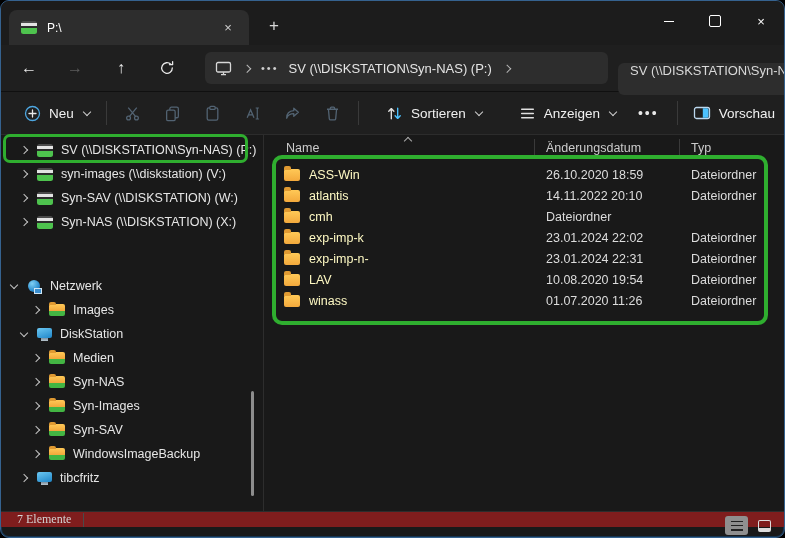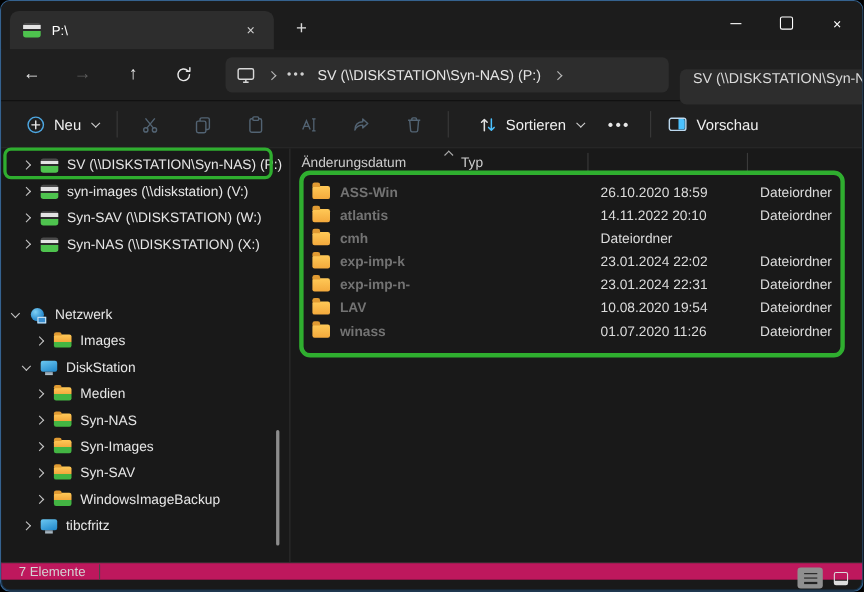--- a/index.html
+++ b/index.html
@@ -94,27 +94,27 @@
   .col-name { flex:0 0 272px; padding-left:22px; }
   .col-date { flex:0 0 145px; padding-left:10px; }
   .col-type { flex:1; padding-left:10px; }
   .hdr-sep { position:absolute; top:4px; width:1px; height:18px; background:#3a3a3a; }
   .hdr-sep.s1 { left:270px; } .hdr-sep.s2 { left:415px; }
   .sort-caret { position:absolute; left:140px; top:1px; width:8px; height:6px; }
   .sort-caret::before { content:""; position:absolute; top:2px; left:1px; width:5px; height:5px;
     border-right:1.2px solid #aaa; border-bottom:1.2px solid #aaa; transform:rotate(-135deg); }
   .rows { padding-top:3px; }
   .row { display:flex; align-items:center; height:21px; font-size:12.5px; color:#dcdcdc; }
-  .cell.name { flex:0 0 272px; padding-left:20px; display:flex; align-items:center; gap:9px; color:#737373;font-weight:bold; }
+  .cell.name { flex:0 0 272px; padding-left:20px; display:flex; align-items:center; gap:9px; color:#fef9c3; }
   .cell.date { flex:0 0 145px; padding-left:10px; }
   .cell.type { flex:1; padding-left:10px; }
 
   
-  .statusbar { position:relative; height:16px; background:#be185d; border-top:1px solid #2c2c2c;
-    display:flex; align-items:center; font-size:12px; color:#d4d4d4; }
+  .statusbar { position:relative; height:16px; background:#7f1d1d; border-top:1px solid #2c2c2c;
+    display:flex; align-items:center; font-size:12px; color:#d4d4d4;font-family:Liberation Serif, serif; }
   .status-count { margin-left:16px; }
   .status-div { width:1px; height:14px; background:#4a4a4a; margin-left:12px; }
   .view-toggles { position:absolute; right:8px; top:4px; display:flex; gap:5px; }
   .vt { width:23px; height:19px; border-radius:3px; display:flex; align-items:center; justify-content:center; }
   .vt-details { background:#8f8f8f; }
   .vt-details .lines { width:12px; height:10px; display:flex; flex-direction:column; justify-content:space-between; }
   .vt-details .lines i { display:block; height:1.6px; background:#222; }
   .vt-large .box { width:13px; height:12px; border:1.4px solid #dcdcdc; border-bottom:4px solid #dcdcdc; border-radius:2px; }
 
   
@@ -215,20 +215,27 @@
     <div class="tb-divider"></div>
     <div class="tb-right">
       <div class="tb-btn">
         <svg width="17" height="17" viewBox="0 0 16 16">
           <path d="M5 13 V3.5 M2.6 5.8 L5 3.4 L7.4 5.8" stroke="#e0e0e0" stroke-width="1.3" fill="none" stroke-linecap="round" stroke-linejoin="round"></path>
           <path d="M11 3 v9.5 M8.6 10.2 L11 12.6 L13.4 10.2" stroke="#4cc2ff" stroke-width="1.3" fill="none" stroke-linecap="round" stroke-linejoin="round"></path>
         </svg>
         <span>Sortieren</span>
         <span class="chev-down"></span>
       </div>
+      <div class="tb-btn" style="margin-left:18px;">
+        <svg width="17" height="17" viewBox="0 0 16 16">
+          <path d="M2.5 4 h11 M2.5 8 h11 M2.5 12 h11" stroke="#e0e0e0" stroke-width="1.3" stroke-linecap="round"></path>
+        </svg>
+        <span>Anzeigen</span>
+        <span class="chev-down"></span>
+      </div>
       <div class="tb-dots">•••</div>
       <div class="tb-divider"></div>
       <div class="tb-btn">
         <svg width="18" height="16" viewBox="0 0 18 16">
           <rect x="1.5" y="2.5" width="15" height="11" rx="2" fill="none" stroke="#bcd8ee" stroke-width="1.3"></rect>
           <path d="M9.8 3.2 h4.2 a1.5 1.5 0 0 1 1.5 1.5 v6.6 a1.5 1.5 0 0 1 -1.5 1.5 h-4.2 z" fill="#4cc2ff"></path>
         </svg>
         <span>Vorschau</span>
       </div>
     </div>
@@ -298,20 +305,21 @@
   </div>
         <div class="side-item lvl1">
     <span class="chev"></span>
     <span class="icon ic-computer"></span>
     <span class="lbl">tibcfritz</span>
   </div>
       </div>
     <div class="main">
       <div class="listheader">
         <span class="sort-caret"></span>
+        <span class="col-name">Name</span>
         <span class="col-date">Änderungsdatum</span>
         <span class="col-type">Typ</span>
         <span class="hdr-sep s1"></span>
         <span class="hdr-sep s2"></span>
       </div>
       <div class="rows">
           <div class="row">
     <span class="cell name">
       <span class="ic-folder"></span>
       <span>ASS-Win</span>

